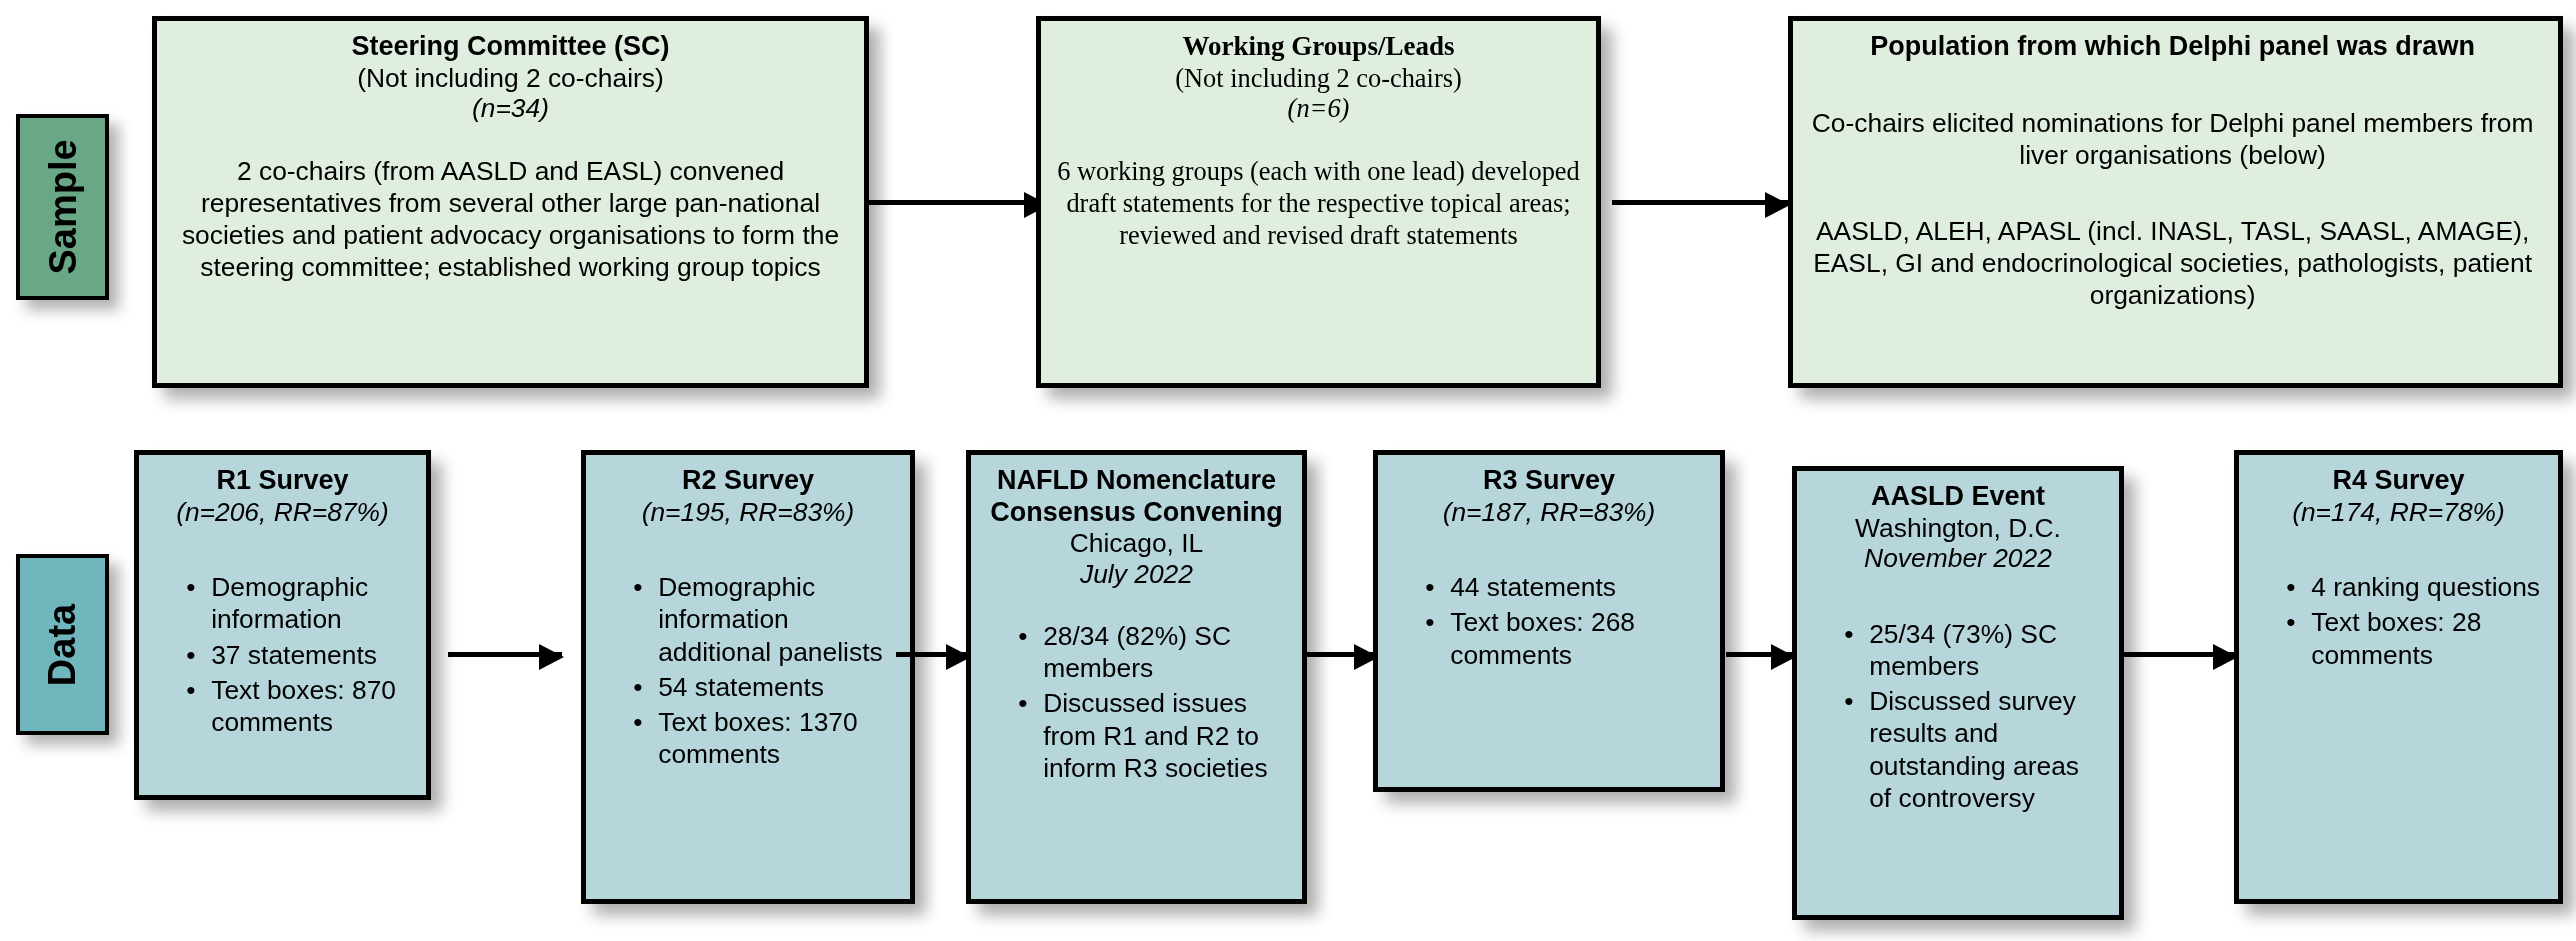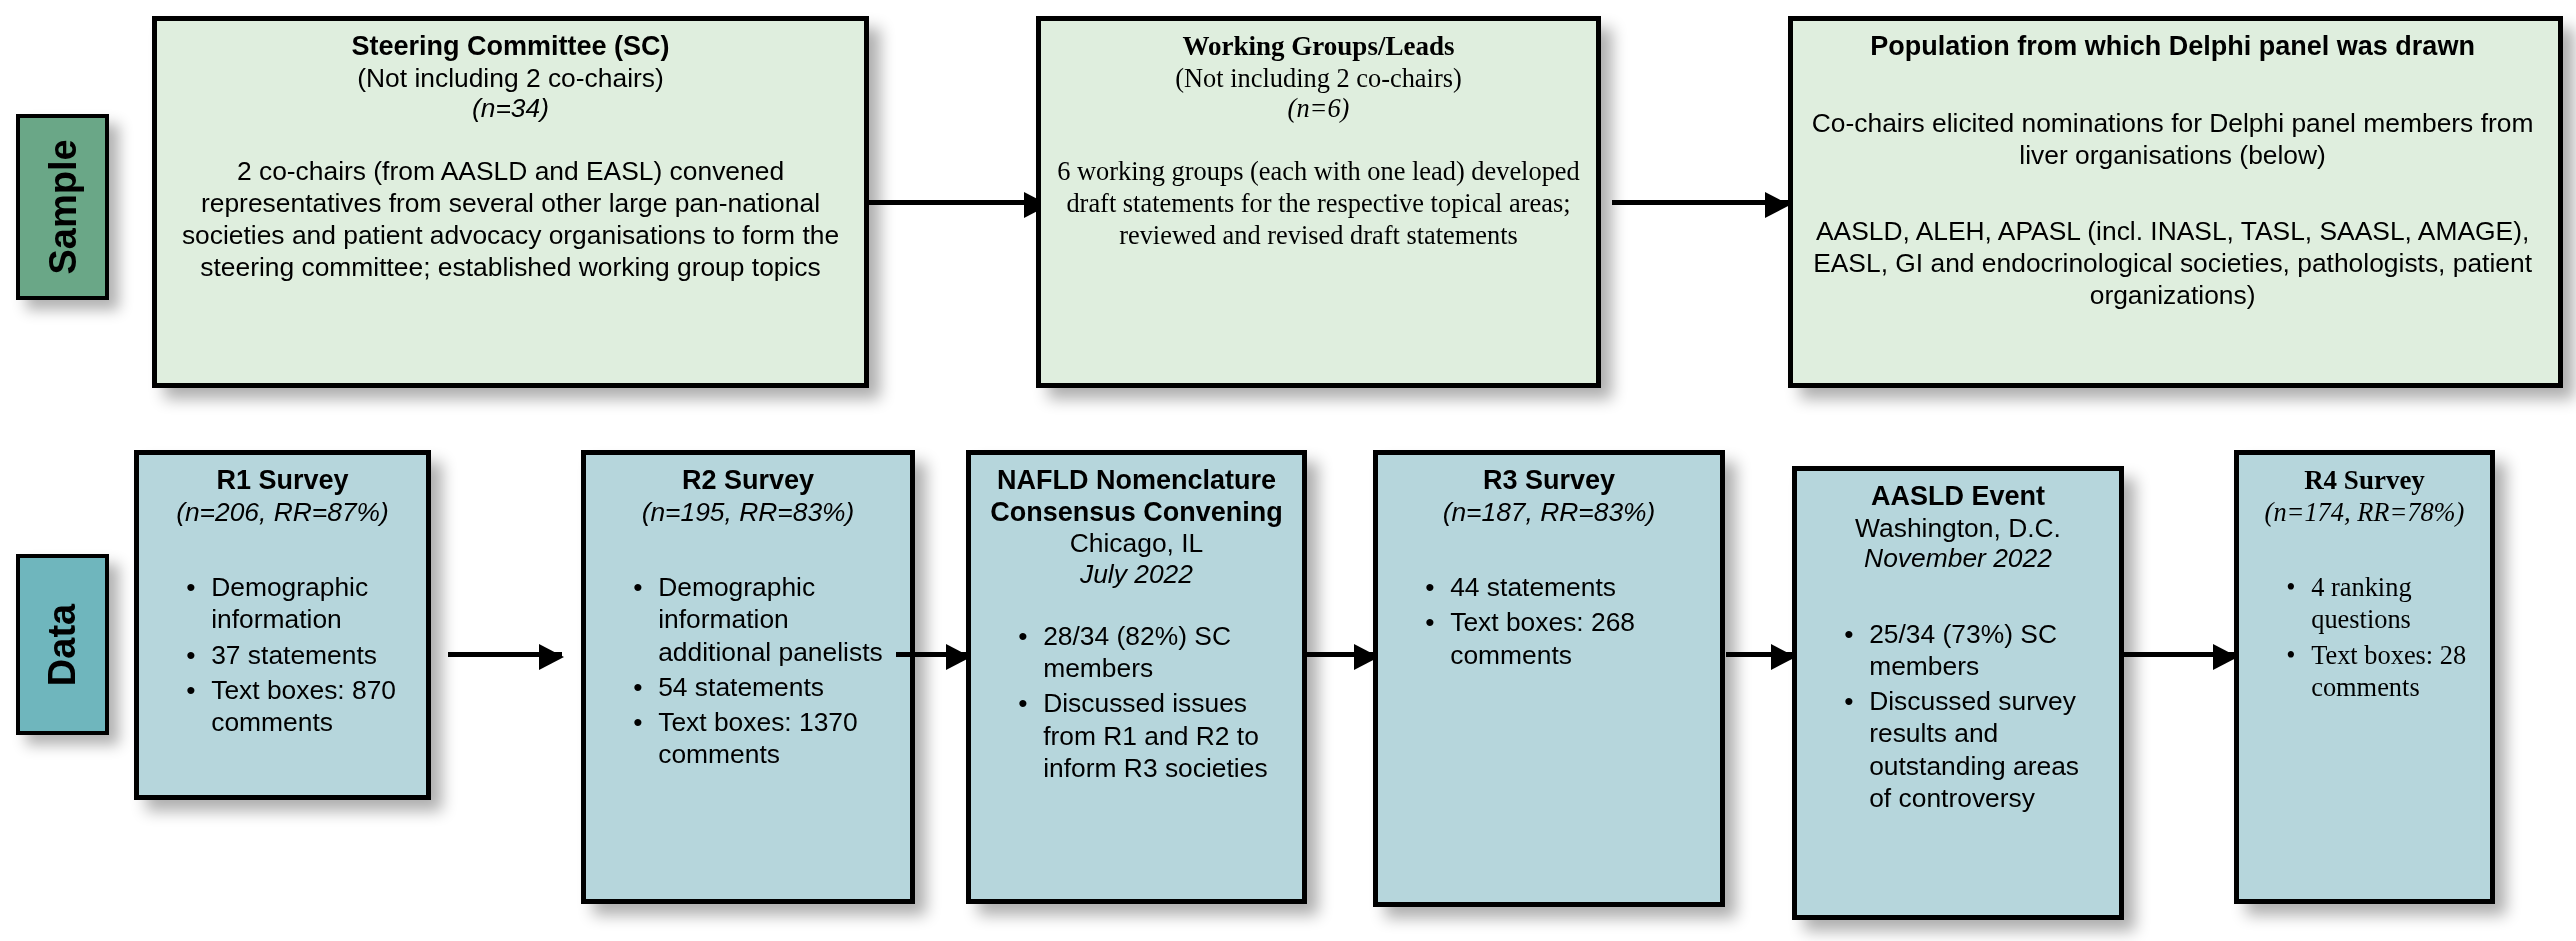--- a/index.html
+++ b/index.html
@@ -205,21 +205,21 @@
     <p class="n-sub italic">July 2022</p>
     <div class="gap-md"></div>
     <ul class="bullets">
       <li>28/34 (82%) SC members</li>
       <li>Discussed issues from R1 and R2 to inform R3 societies</li>
     </ul>
   </div>
 
   <div class="arrow" style="left:1307px; top:652px; width:70px;"></div>
 
-  <div class="node blue" style="left:1373px; top:450px; width:352px; height:457px;">
+  <div class="node blue" style="left:1373px; top:450px; width:352px; height:342px;">
     <p class="n-title">R3 Survey</p>
     <p class="n-sub italic">(n=187, RR=83%)</p>
     <div class="gap-lg"></div>
     <ul class="bullets">
       <li>44 statements</li>
       <li>Text boxes: 268 comments</li>
     </ul>
   </div>
 
   <div class="arrow" style="left:1726px; top:652px; width:68px;"></div>
@@ -230,21 +230,21 @@
     <p class="n-sub italic">November 2022</p>
     <div class="gap-lg"></div>
     <ul class="bullets">
       <li>25/34 (73%) SC members</li>
       <li>Discussed survey results and outstanding areas of controversy</li>
     </ul>
   </div>
 
   <div class="arrow" style="left:2124px; top:652px; width:112px;"></div>
 
-  <div class="node blue" style="left:2234px; top:450px; width:261px; height:454px;font-family:Liberation Serif, serif;">
+  <div class="node blue" style="left:2234px; top:450px; width:329px; height:454px;">
     <p class="n-title">R4 Survey</p>
     <p class="n-sub italic">(n=174, RR=78%)</p>
     <div class="gap-lg"></div>
     <ul class="bullets">
       <li>4 ranking questions</li>
       <li>Text boxes: 28 comments</li>
     </ul>
   </div>
 
 </div>

